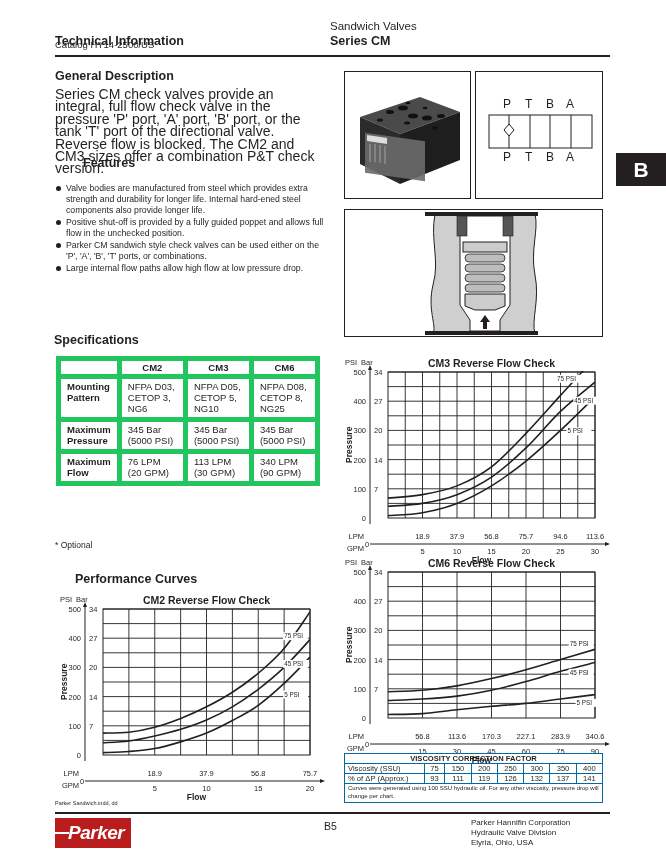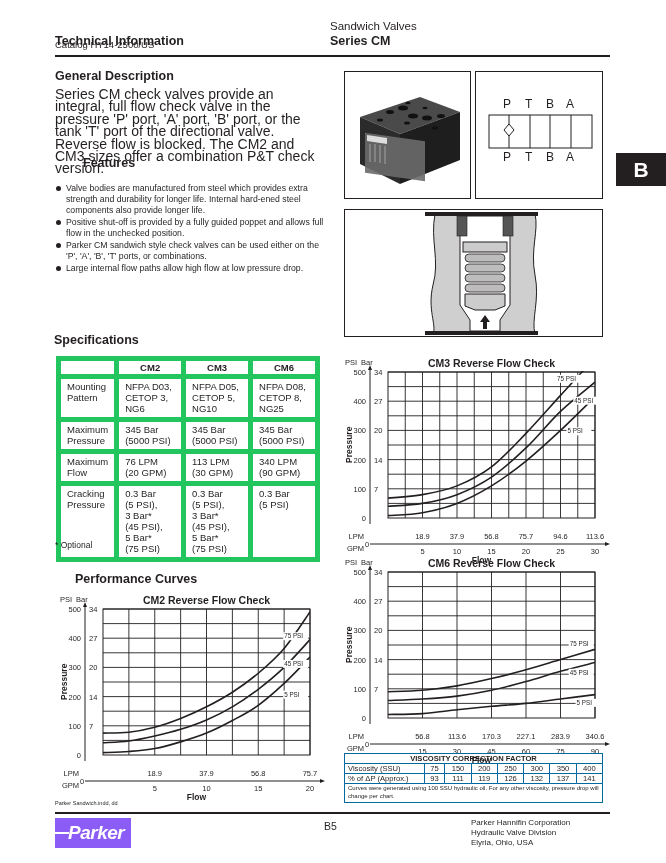--- a/index.html
+++ b/index.html
@@ -15,40 +15,40 @@
   h2.sec { position: absolute; font-size: 12.5px; font-weight: bold; }
   .body-text { position: absolute; font-size: 14px; line-height: 12.4px; }
 
   ul.feat { list-style: none; position: absolute; font-size: 8.7px; line-height: 10.8px; }
   ul.feat li { position: relative; padding-left: 11px; margin-bottom: 1.5px; }
   ul.feat li .bullet { position: absolute; left: 1px; top: 3px; width: 5px; height: 5px; border-radius: 50%; background: #231f20; }
 
   table.spec { position: absolute; border-collapse: collapse; font-size: 9.5px; line-height: 11px; }
   table.spec td, table.spec th { border: 5px solid #22c55e; vertical-align: top; padding: 2px 6px 3px 6px; text-align: left; }
   table.spec th { text-align: center; font-weight: bold; padding: 1px 4px; }
-  table.spec td.rowh { font-weight: normal; }
+  table.spec td.rowh { font-weight: bold; }
   .spec-note { position: absolute; font-size: 8.5px; }
 
   .box { position: absolute; border: 1px solid #231f20; background: #fff; }
   .tab-b { position: absolute; background: #231f20; color: #fff; font-weight: 900; font-size: 21px; text-align: center; }
 
   .chart-svg { position: absolute; overflow: visible; }
   .chart-svg text { font-family: "Liberation Sans", sans-serif; fill: #231f20; }
 
   table.visc { position: absolute; border-collapse: collapse; font-size: 7.6px; line-height: 9px; }
   table.visc td { border: 1px solid #0369a1; padding: 0 3px; text-align: center; }
   table.visc td.lbl { text-align: left; margin-left: 24px; }
   table.visc td.title { font-weight: bold; text-align: center; }
   table.visc td.note { text-align: left; font-size: 6px; line-height: 7.5px; padding: 1px 3px 2px; }
 
   .foot-file { position: absolute; font-size: 5.5px; }
   .page-num { position: absolute; font-size: 10.5px; }
   .corp { position: absolute; font-size: 8px; line-height: 10px; }
   .corp .b { font-weight: normal; }
-  .logo { position: absolute; background: #8b5cf6; color: #fff; font-weight: 900; font-size: 19px; font-style: italic; letter-spacing: -0.5px; }
+  .logo { position: absolute; background: #b91c1c; color: #fff; font-weight: 900; font-size: 19px; font-style: italic; letter-spacing: -0.5px; }
 </style>
 </head>
 <body>
 
 <div class="abs hdr-small" style="left:55px;top:23px;">Catalog HY14-2500/US</div>
 <div class="abs hdr-big" style="left:55px;top:34px;">Technical Information</div>
 <div class="abs hdr-mid" style="left:330px;top:20px;">Sandwich Valves</div>
 <div class="abs hdr-big" style="left:330px;top:34px;">Series CM</div>
 <div class="rule" style="left:55px;top:55px;width:555px;height:2px;"></div>
 
@@ -84,26 +84,20 @@
         <td class="rowh">Maximum<br>Pressure</td>
         <td>345 Bar<br>(5000 PSI)</td>
         <td>345 Bar<br>(5000 PSI)</td>
         <td>345 Bar<br>(5000 PSI)</td>
       </tr>
       <tr>
         <td class="rowh">Maximum<br>Flow</td>
         <td>76 LPM<br>(20 GPM)</td>
         <td>113 LPM<br>(30 GPM)</td>
         <td>340 LPM<br>(90 GPM)</td>
-      </tr>
-      <tr>
-        <td class="rowh">Cracking<br>Pressure</td>
-        <td>0.3 Bar<br>(5 PSI),<br>3 Bar*<br>(45 PSI),<br>5 Bar*<br>(75 PSI)</td>
-        <td>0.3 Bar<br>(5 PSI),<br>3 Bar*<br>(45 PSI),<br>5 Bar*<br>(75 PSI)</td>
-        <td>0.3 Bar<br>(5 PSI)</td>
       </tr>
     </tbody>
 </table>
 <div class="spec-note" style="left:55px;top:540px;">* Optional</div>
 
 <div class="box" style="left:344px;top:71px;width:127px;height:128px;">
   <svg width="125" height="126" viewBox="0 0 125 126">
     <polygon points="15,45 75,25 115,40 55,62" fill="#4a4a4a"></polygon>
     <polygon points="15,45 55,62 55,112 15,92" fill="#2b2b2b"></polygon>
     <polygon points="55,62 115,40 115,88 55,112" fill="#1e1e1e"></polygon>

